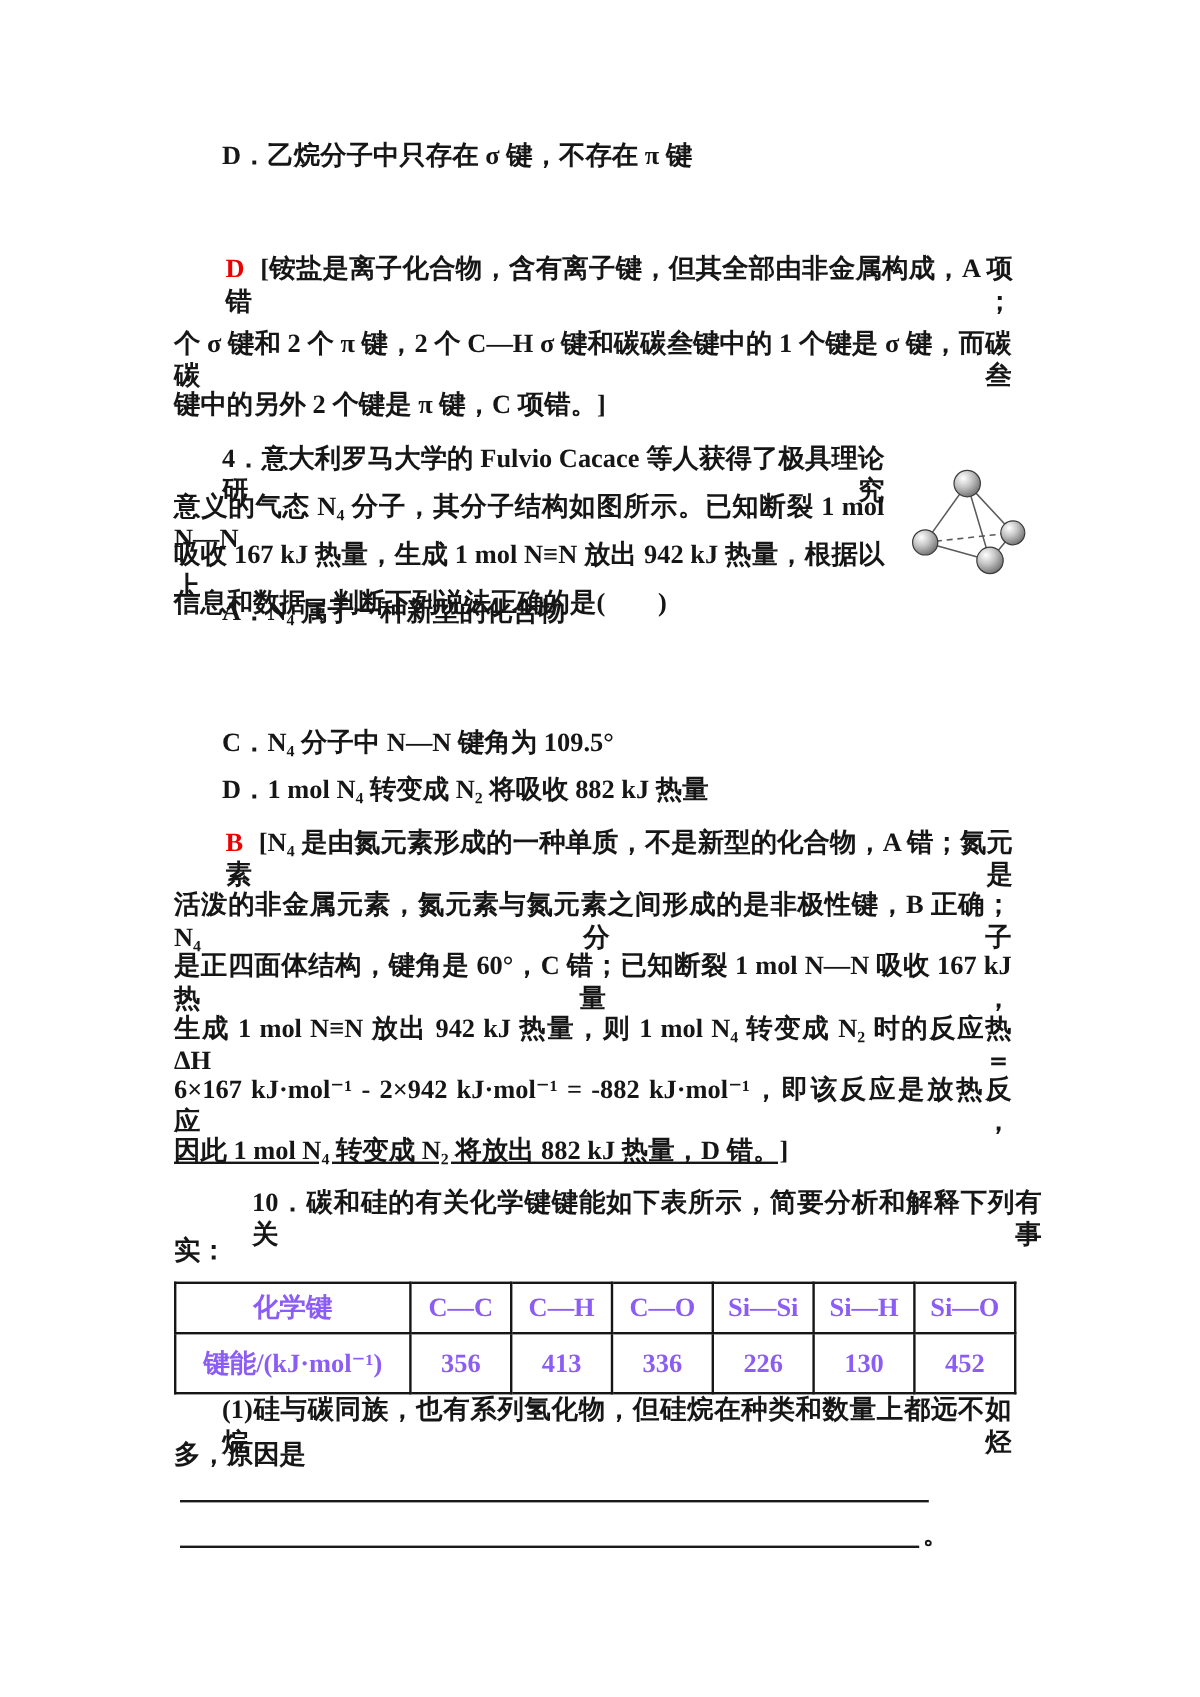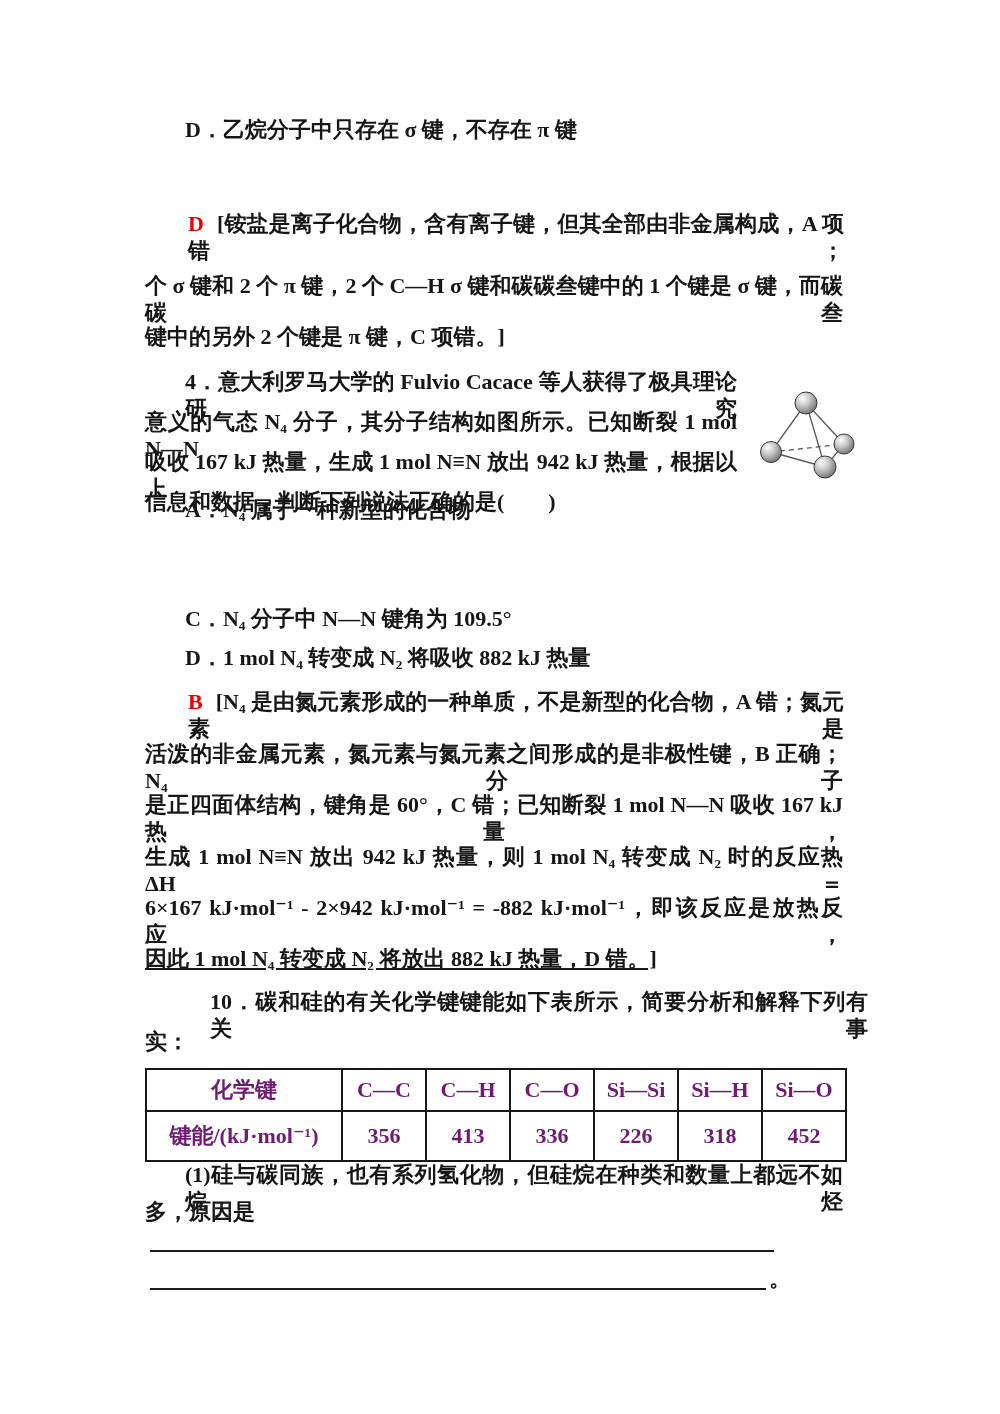--- a/index.html
+++ b/index.html
@@ -4,21 +4,21 @@
 <style>
   html,body{margin:0;padding:0;background:#ffffff;}
   .page{position:relative;width:1000px;height:1414px;background:#ffffff;overflow:hidden;
         font-family:"Liberation Serif","DejaVu Serif",serif;}
   .ln{position:absolute;font-weight:700;font-size:22px;line-height:27px;color:#161616;white-space:pre;}
   .j{white-space:normal;text-align:justify;text-align-last:justify;}
   .red{color:#ee0000;margin-right:13px;}
   .bond-table{position:absolute;left:145px;top:1068px;border-collapse:collapse;table-layout:fixed;
               width:700px;}
   .bond-table td{border:2px solid #161616;text-align:center;vertical-align:middle;
-                 font-weight:700;font-size:22px;color:#701a75;padding:0;}
+                 font-weight:700;font-size:22px;color:#8b5cf6;padding:0;}
   .bond-table tr.r1 td{height:40px;}
   .bond-table tr.r2 td{height:48px;}
   .blank{position:absolute;border-bottom:2px solid #1a1a1a;height:22px;}
   .blank-row{position:absolute;display:flex;align-items:flex-end;height:24px;}
   .uline{display:inline-block;width:616px;height:22px;border-bottom:2px solid #1a1a1a;}
   .punct{font-weight:700;font-size:22px;line-height:22px;color:#161616;margin-left:3px;}
   .mol{position:absolute;left:748px;top:376px;}
 </style>
 </head>
 <body>
@@ -97,21 +97,21 @@
         <td>Si—Si</td>
         <td>Si—H</td>
         <td>Si—O</td>
       </tr>
       <tr class="r2">
         <td>键能/(kJ·mol⁻¹)</td>
         <td>356</td>
         <td>413</td>
         <td>336</td>
         <td>226</td>
-        <td>318</td>
+        <td>130</td>
         <td>452</td>
       </tr>
     </tbody>
   </table>
 
   <div class="ln j" style="left:185px;top:1161px;width:658px;">(1)硅与碳同族，也有系列氢化物，但硅烷在种类和数量上都远不如烷烃</div>
   <div class="ln" style="left:145px;top:1198px;">多，原因是</div>
 
   <div class="blank" style="left:150px;top:1228px;width:624px;"></div>
   <div class="blank-row" style="left:150px;top:1266px;">

